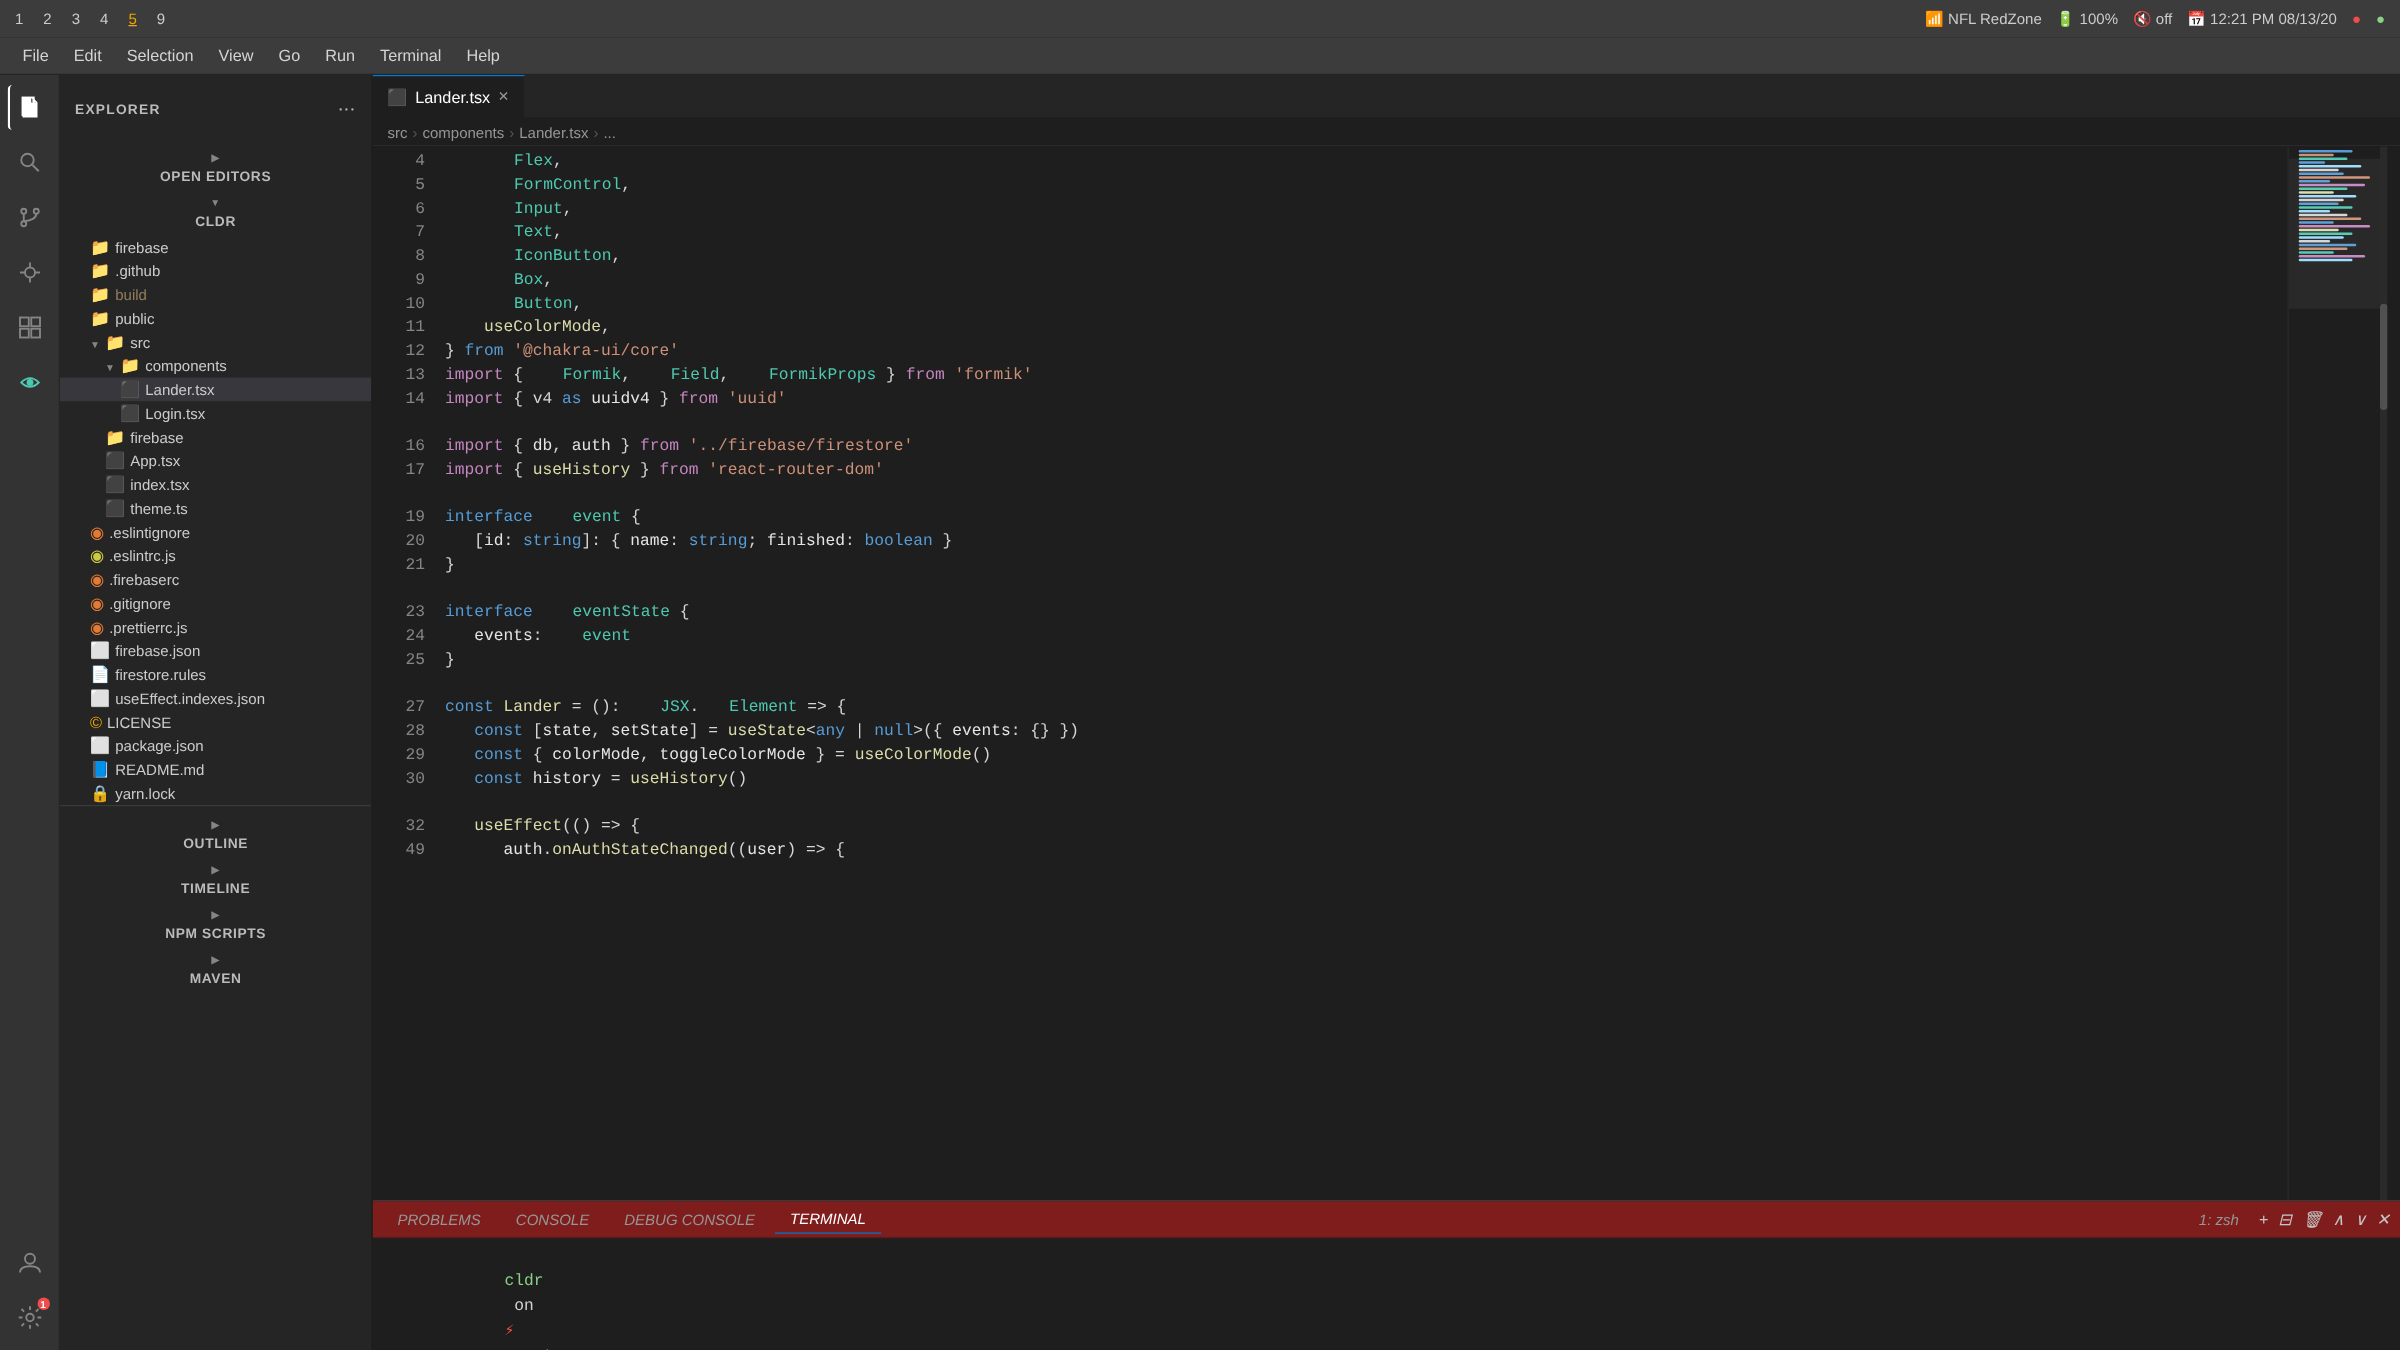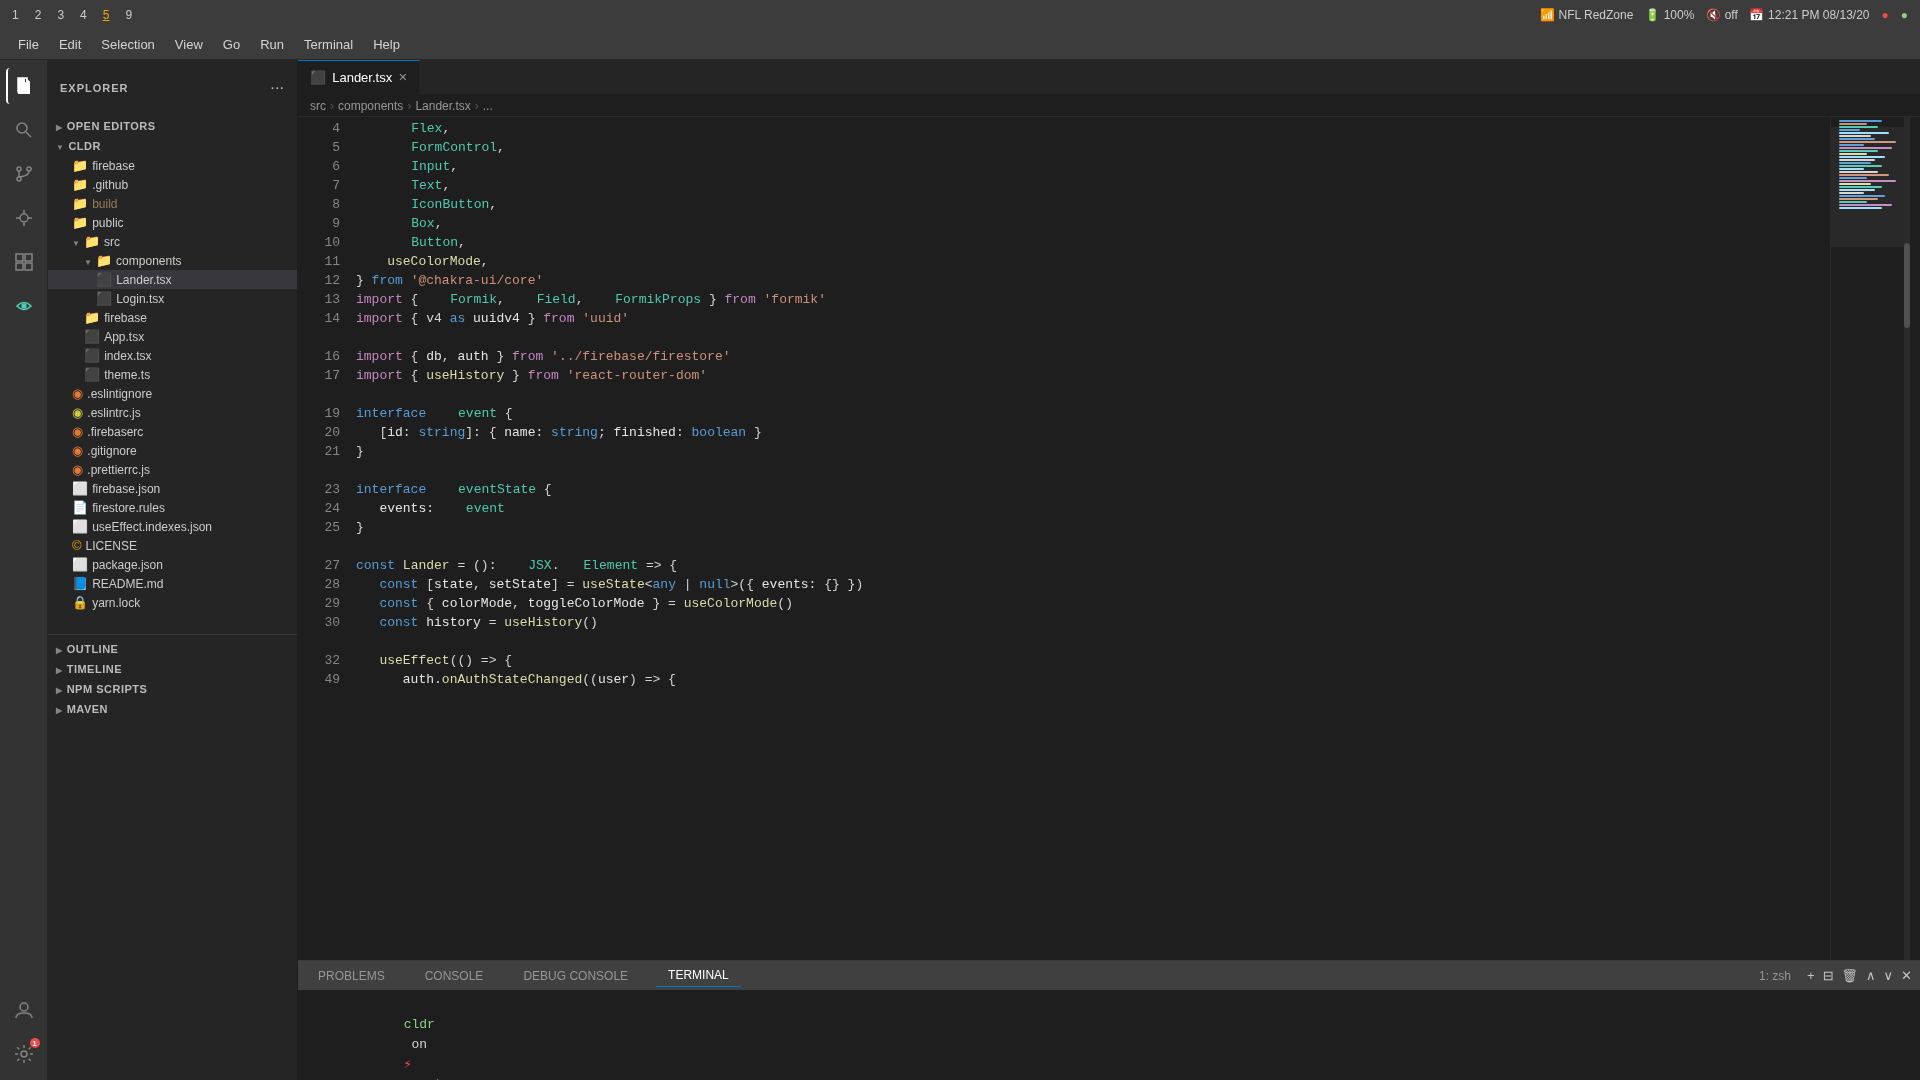--- a/index.html
+++ b/index.html
@@ -107,20 +107,21 @@
       padding: 4px 8px;
       font-size: 11px;
       font-weight: bold;
       text-transform: uppercase;
       letter-spacing: 0.5px;
       color: #bbbbbb;
       cursor: pointer;
       display: flex;
       align-items: center;
       gap: 4px;
+      flex-direction: column;
     }
     .tree-item {
       padding: 2px 8px 2px 16px;
       cursor: pointer;
       display: flex;
       align-items: center;
       gap: 4px;
       color: #cccccc;
       white-space: nowrap;
       overflow: hidden;
@@ -244,26 +245,27 @@
     
     #terminal-panel {
       height: 120px;
       background: #1e1e1e;
       border-top: 1px solid #3a3a3a;
       display: flex;
       flex-direction: column;
     }
     #terminal-tabs {
       height: 30px;
-      background: #404040;
+      background: #7f1d1d;
       display: flex;
       align-items: center;
       padding: 0 8px;
-      gap: 16px;
+      gap: 4px;
       border-bottom: 1px solid #1e1e1e;
+      font-style: italic;
     }
     .terminal-tab {
       padding: 4px 12px;
       cursor: pointer;
       color: #969696;
       font-size: 12px;
     }
     .terminal-tab.active { color: #ffffff; border-bottom: 1px solid #007acc; }
     #terminal-actions {
       margin-left: auto;
@@ -278,21 +280,20 @@
       padding: 4px 12px;
       color: #cccccc;
       overflow: hidden;
     }
     .terminal-line { line-height: 20px; white-space: pre; }
 
     
     #sidebar-bottom {
       border-top: 1px solid #3a3a3a;
       padding: 4px 0;
-      margin-top: 22px;
     }
 
     
     .kw { color: #569cd6; }
     .fn { color: #dcdcaa; }
     .str { color: #ce9178; }
     .type { color: #4ec9b0; margin-left: 24px; }
     .var { color: #e5e5e5; }
     .plain { color: #d4d4d4; }
     .import-kw { color: #c586c0; }

